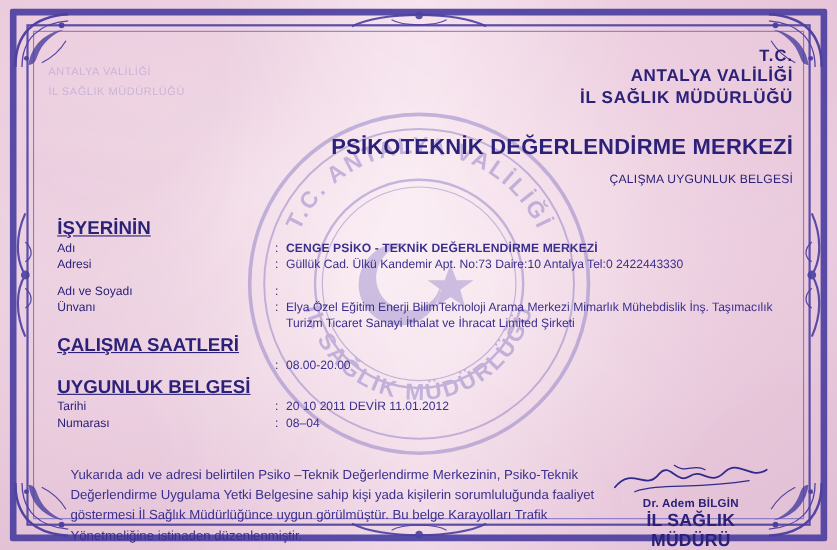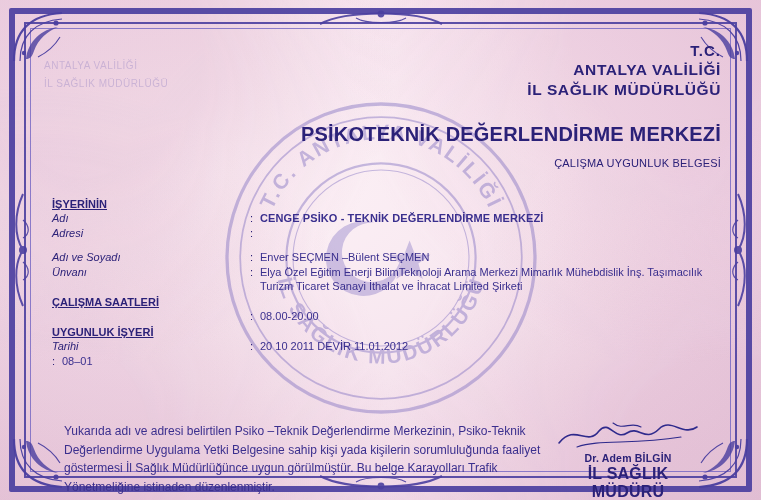--- a/index.html
+++ b/index.html
@@ -143,33 +143,32 @@
     left: 12px;
     right: 8px;
     top: 162px;
     font-size: 11px;
     color: #2b2178;
   }
   .grp { margin-bottom: 2px; }
   .grp-title {
     font-weight: bold;
     text-decoration: underline;
-    font-size: 11px;
+    font-size: 17px;
     margin-bottom: 1px;
   }
   .row {
     display: flex;
     align-items: flex-start;
     line-height: 1.35;
   }
   .lbl {
     width: 198px;
     flex: 0 0 198px;
     white-space: nowrap;
-    font-style: italic;
   }
   .colon {
     width: 10px;
     flex: 0 0 10px;
   }
   .val {
     flex: 1 1 auto;
     color: #3a2f8e;
   }
   .val.strong { font-weight: bold; letter-spacing: .1px; }
@@ -348,57 +347,58 @@
       <div class="grp">
         <div class="grp-title">İŞYERİNİN</div>
         <div class="row">
           <span class="lbl">Adı</span>
           <span class="colon">:</span>
           <span class="val strong">CENGE PSİKO - TEKNİK DEĞERLENDİRME MERKEZİ</span>
         </div>
         <div class="row">
           <span class="lbl">Adresi</span>
           <span class="colon">:</span>
+          <span class="val">Güllük Cad. Ülkü Kandemir Apt. No:73 Daire:10 Antalya Tel:0 2422443330</span>
         </div>
       </div>
 
       <div class="spacer-row"></div>
 
       <div class="grp">
         <div class="row">
           <span class="lbl">Adı ve Soyadı</span>
           <span class="colon">:</span>
-          <span class="val">Enver SEÇMEN –Bülent SEÇMEN</span>
         </div>
         <div class="row">
           <span class="lbl">Ünvanı</span>
           <span class="colon">:</span>
           <span class="val">Elya Özel Eğitim Enerji BilimTeknoloji Arama Merkezi Mimarlık Mühebdislik İnş. Taşımacılık Turizm Ticaret Sanayi İthalat ve İhracat Limited Şirketi</span>
         </div>
       </div>
 
       <div class="grp">
         <div class="grp-title">ÇALIŞMA SAATLERİ</div>
         <div class="row">
           <span class="lbl"></span>
           <span class="colon">:</span>
           <span class="val">08.00-20.00</span>
         </div>
       </div>
 
       <div class="grp">
-        <div class="grp-title">UYGUNLUK İŞYERİ</div>
+        <div class="grp-title">UYGUNLUK BELGESİ</div>
         <div class="row">
           <span class="lbl">Tarihi</span>
           <span class="colon">:</span>
           <span class="val">20 10 2011 DEVİR 11.01.2012</span>
         </div>
         <div class="row">
-          <span class="colon">:</span>
-          <span class="val">08–01</span>
+          <span class="lbl">Numarası</span>
+          <span class="colon">:</span>
+          <span class="val">08–04</span>
         </div>
       </div>
 
     </div>
 
     <div class="footnote">Yukarıda adı ve adresi belirtilen Psiko –Teknik Değerlendirme Merkezinin, Psiko-Teknik Değerlendirme Uygulama Yetki Belgesine sahip kişi yada kişilerin sorumluluğunda faaliyet göstermesi İl Sağlık Müdürlüğünce uygun görülmüştür. Bu belge Karayolları Trafik Yönetmeliğine istinaden düzenlenmiştir.</div>
 
     <div class="signature">
       <div class="sig-scribble">
         <svg viewBox="0 0 150 34">

